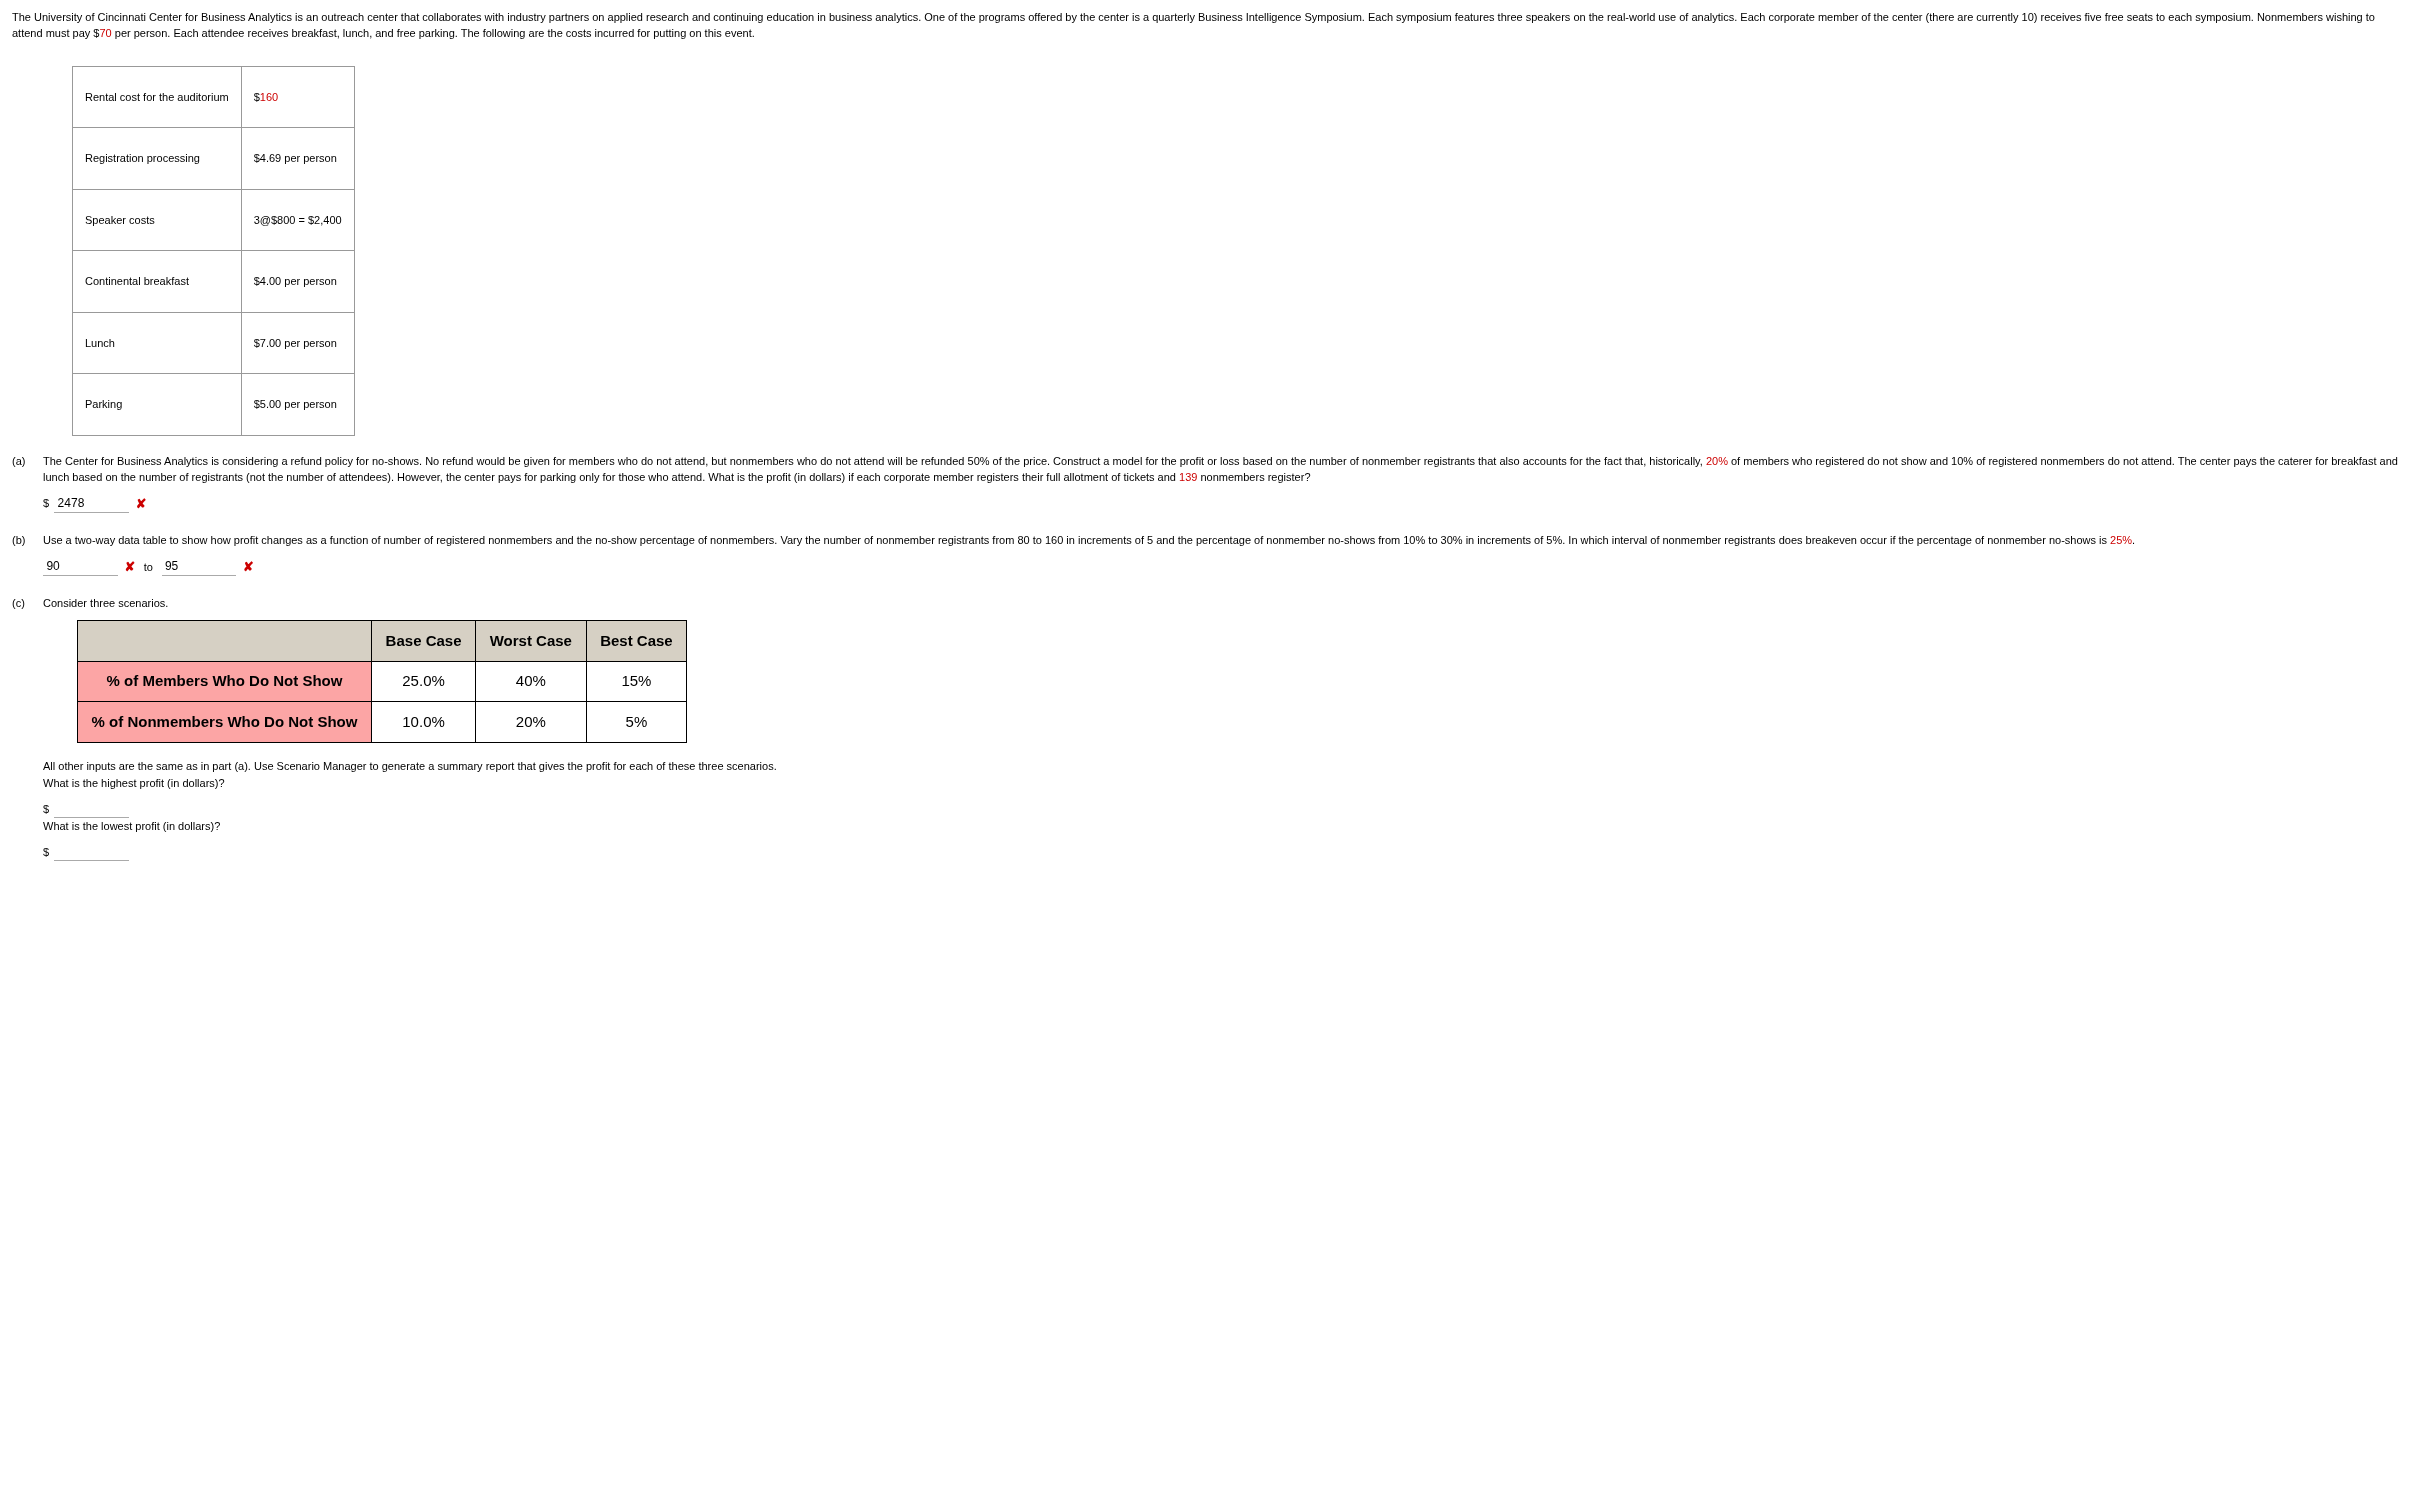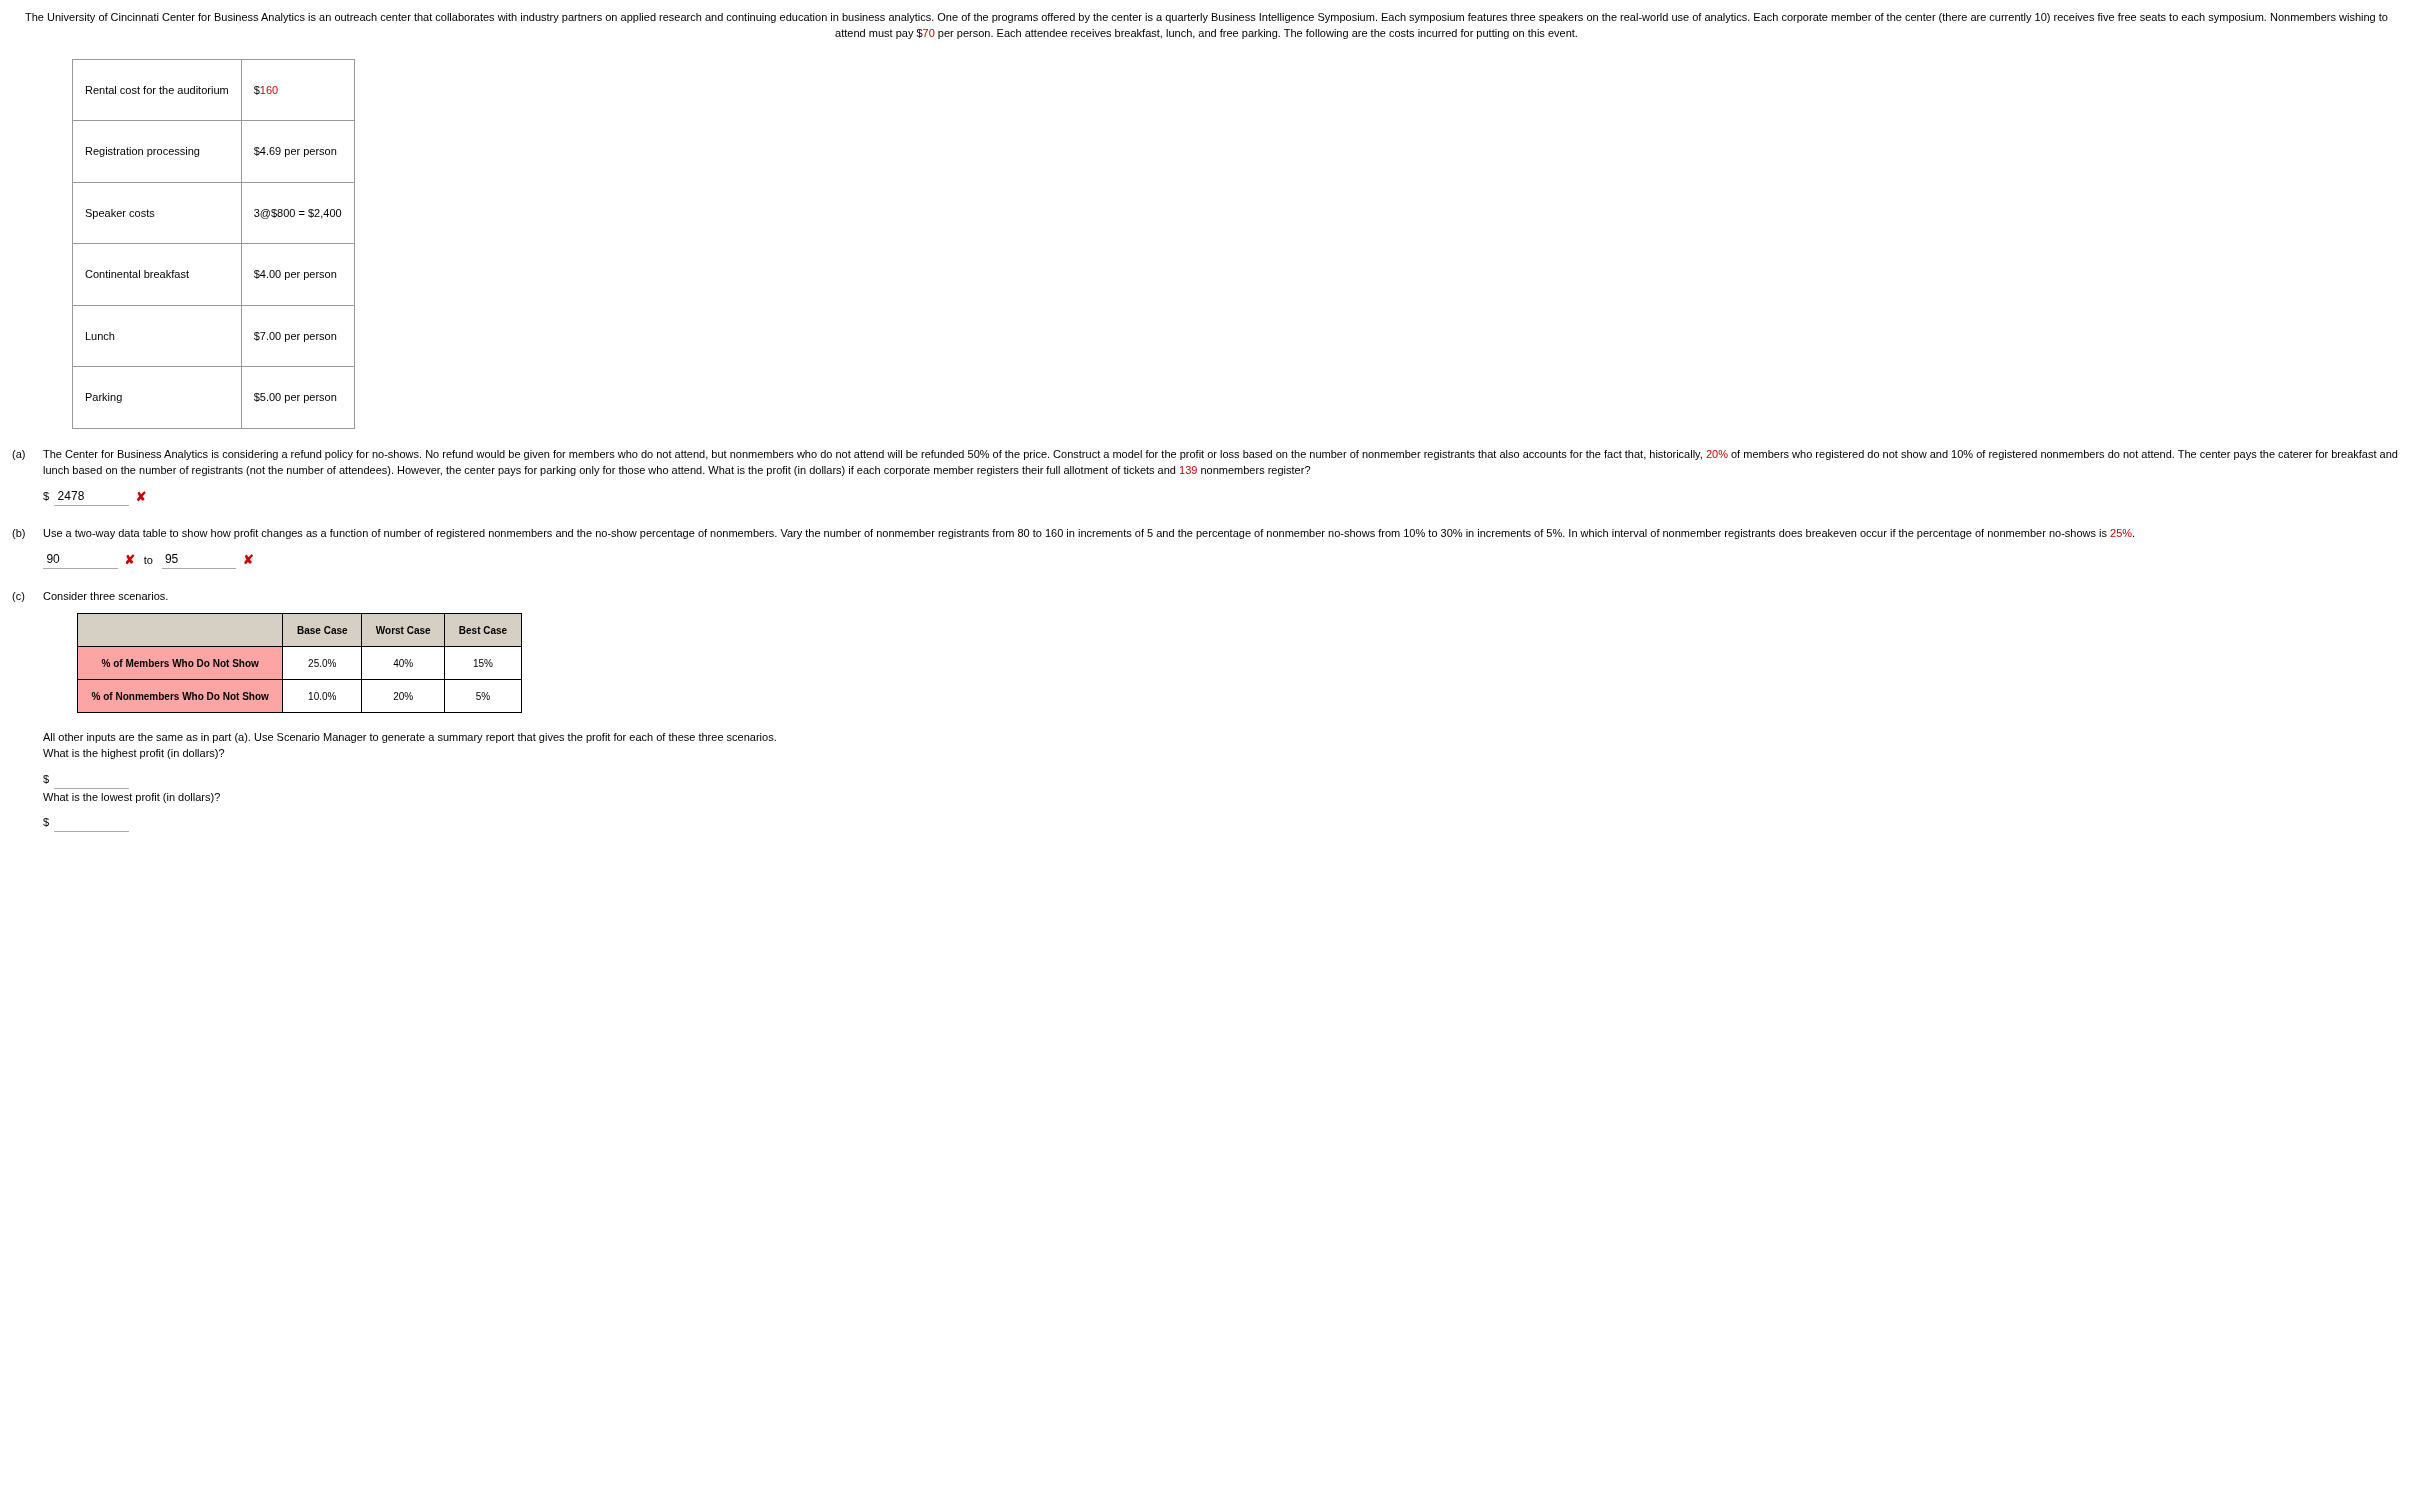--- a/index.html
+++ b/index.html
@@ -4,21 +4,21 @@
 <style>
   body {
     font-family: Verdana, Geneva, sans-serif;
     font-size: 11px;
     color: #000;
     margin: 0;
     padding: 8.5px 12px;
     line-height: 1.5;
   }
   .red { color: #c00; }
-  .intro { margin-bottom: 17px; text-align: center; }
+  .intro { margin-bottom: 24px; }
   table.costs {
     border-collapse: collapse;
     margin-left: 60px;
     margin-bottom: 17px;
   }
   table.costs td {
     border: 0.9px solid #999;
     padding: 22px 12px;
     font-size: 11px;
   }
@@ -55,21 +55,21 @@
   }
   table.scenario {
     border-collapse: collapse;
     margin-left: 34px;
     margin-top: 8.5px;
     margin-bottom: 15.3px;
   }
   table.scenario th, table.scenario td {
     border: 0.9px solid #000;
     padding: 8.5px 13.6px;
-    font-size: 10px;
+    font-size: 15px;
     text-align: center;
   }
   table.scenario th {
     background: #d6d0c4;
     font-weight: bold;
   }
   table.scenario td.row-header {
     background: #fca5a5;
     font-weight: bold;
     text-align: center;

